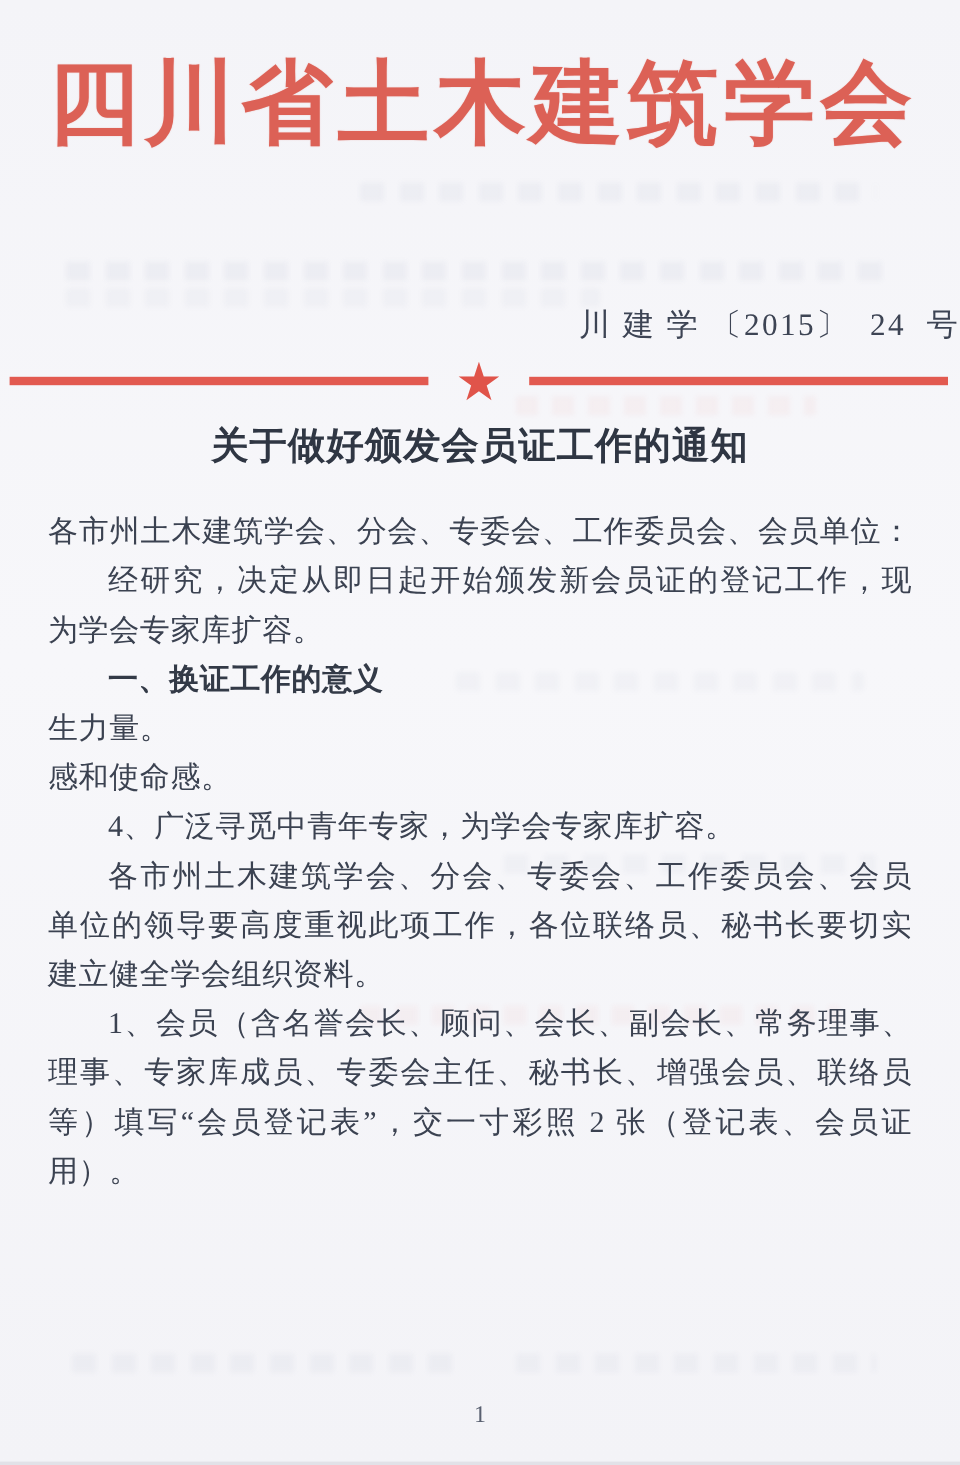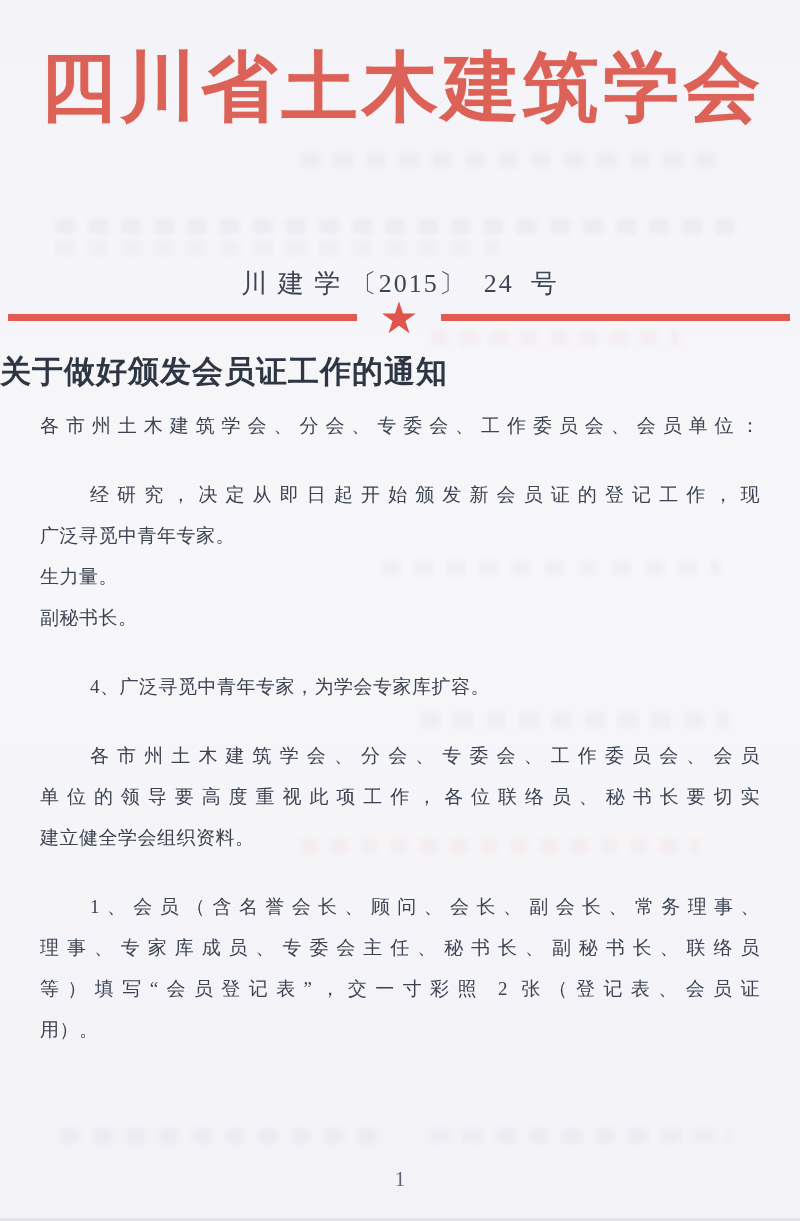--- a/index.html
+++ b/index.html
@@ -17,46 +17,46 @@
   
   .org-header{
     position:absolute;left:40px;top:46px;width:720px;
     display:flex;justify-content:space-between;
     color:#dc6156;font-size:76px;font-weight:700;line-height:1.08;
     text-shadow:0 0 1px rgba(220,97,86,.45);
   }
   
   .doc-number{
     position:absolute;top:253px;left:0;width:100%;
-    text-align:center;font-size:26px;color:#3d4454;
-    white-space:pre;letter-spacing:2px;margin-top:13px;
+    text-align:right;font-size:26px;color:#3d4454;
+    white-space:pre;letter-spacing:2px;
   }
   
   .divider{
     position:absolute;top:293px;left:8px;right:10px;height:48px;
     display:flex;align-items:center;
   }
   .divider .rule{flex:1;height:7px;background:#e25a50;}
   .divider .star{
     color:#e0544a;font-size:44px;line-height:48px;margin:0 22px;
     transform:translateY(2px);
   }
   
   .title{
     position:absolute;top:351px;left:0;width:100%;
-    text-align:left;font-size:31px;font-weight:700;
+    text-align:center;font-size:31px;font-weight:700;
     color:#2f3643;letter-spacing:1px;
   }
   
   .body-text{
-    position:absolute;top:405px;left:40px;width:720px;
-    font-size:19px;color:#3b4251;
+    position:absolute;top:423px;left:40px;width:720px;
+    font-size:25px;color:#3b4251;
   }
   .line{height:41px;line-height:41px;letter-spacing:.5px;text-align:left;}
-  .line.indent{padding-left:50px;margin-top:28px;}
+  .line.indent{padding-left:50px;}
   .line.fill{text-align:justify;text-align-last:justify;}
   .line.bold{font-weight:700;color:#333a47;}
   
   .page-number{
     position:absolute;top:1168px;left:0;width:100%;
     text-align:center;font-size:20px;color:#596070;
   }
   
   .ghost{
     position:absolute;height:16px;border-radius:2px;
@@ -102,28 +102,29 @@
     <span class="rule"></span>
     <span class="star">★</span>
     <span class="rule"></span>
   </div>
 
   <div class="title">关于做好颁发会员证工作的通知</div>
 
   <div class="body-text">
     <div class="line fill">各市州土木建筑学会、分会、专委会、工作委员会、会员单位：</div>
     <div class="line indent fill">经研究，决定从即日起开始颁发新会员证的登记工作，现</div>
-    <div class="line">广泛寻觅中青年专家。</div>
+    <div class="line">为学会专家库扩容。</div>
+    <div class="line indent bold">一、换证工作的意义</div>
     <div class="line">生力量。</div>
-    <div class="line">副秘书长。</div>
+    <div class="line">感和使命感。</div>
     <div class="line indent">4、广泛寻觅中青年专家，为学会专家库扩容。</div>
     <div class="line indent fill">各市州土木建筑学会、分会、专委会、工作委员会、会员</div>
     <div class="line fill">单位的领导要高度重视此项工作，各位联络员、秘书长要切实</div>
     <div class="line">建立健全学会组织资料。</div>
     <div class="line indent fill">1、会员（含名誉会长、顾问、会长、副会长、常务理事、</div>
-    <div class="line fill">理事、专家库成员、专委会主任、秘书长、副秘书长、联络员</div>
+    <div class="line fill">理事、专家库成员、专委会主任、秘书长、增强会员、联络员</div>
     <div class="line fill">等）填写“会员登记表”，交一寸彩照 2 张（登记表、会员证</div>
     <div class="line">用）。</div>
   </div>
 
   <div class="page-number">1</div>
 
 </div>
 
 </body></html>

